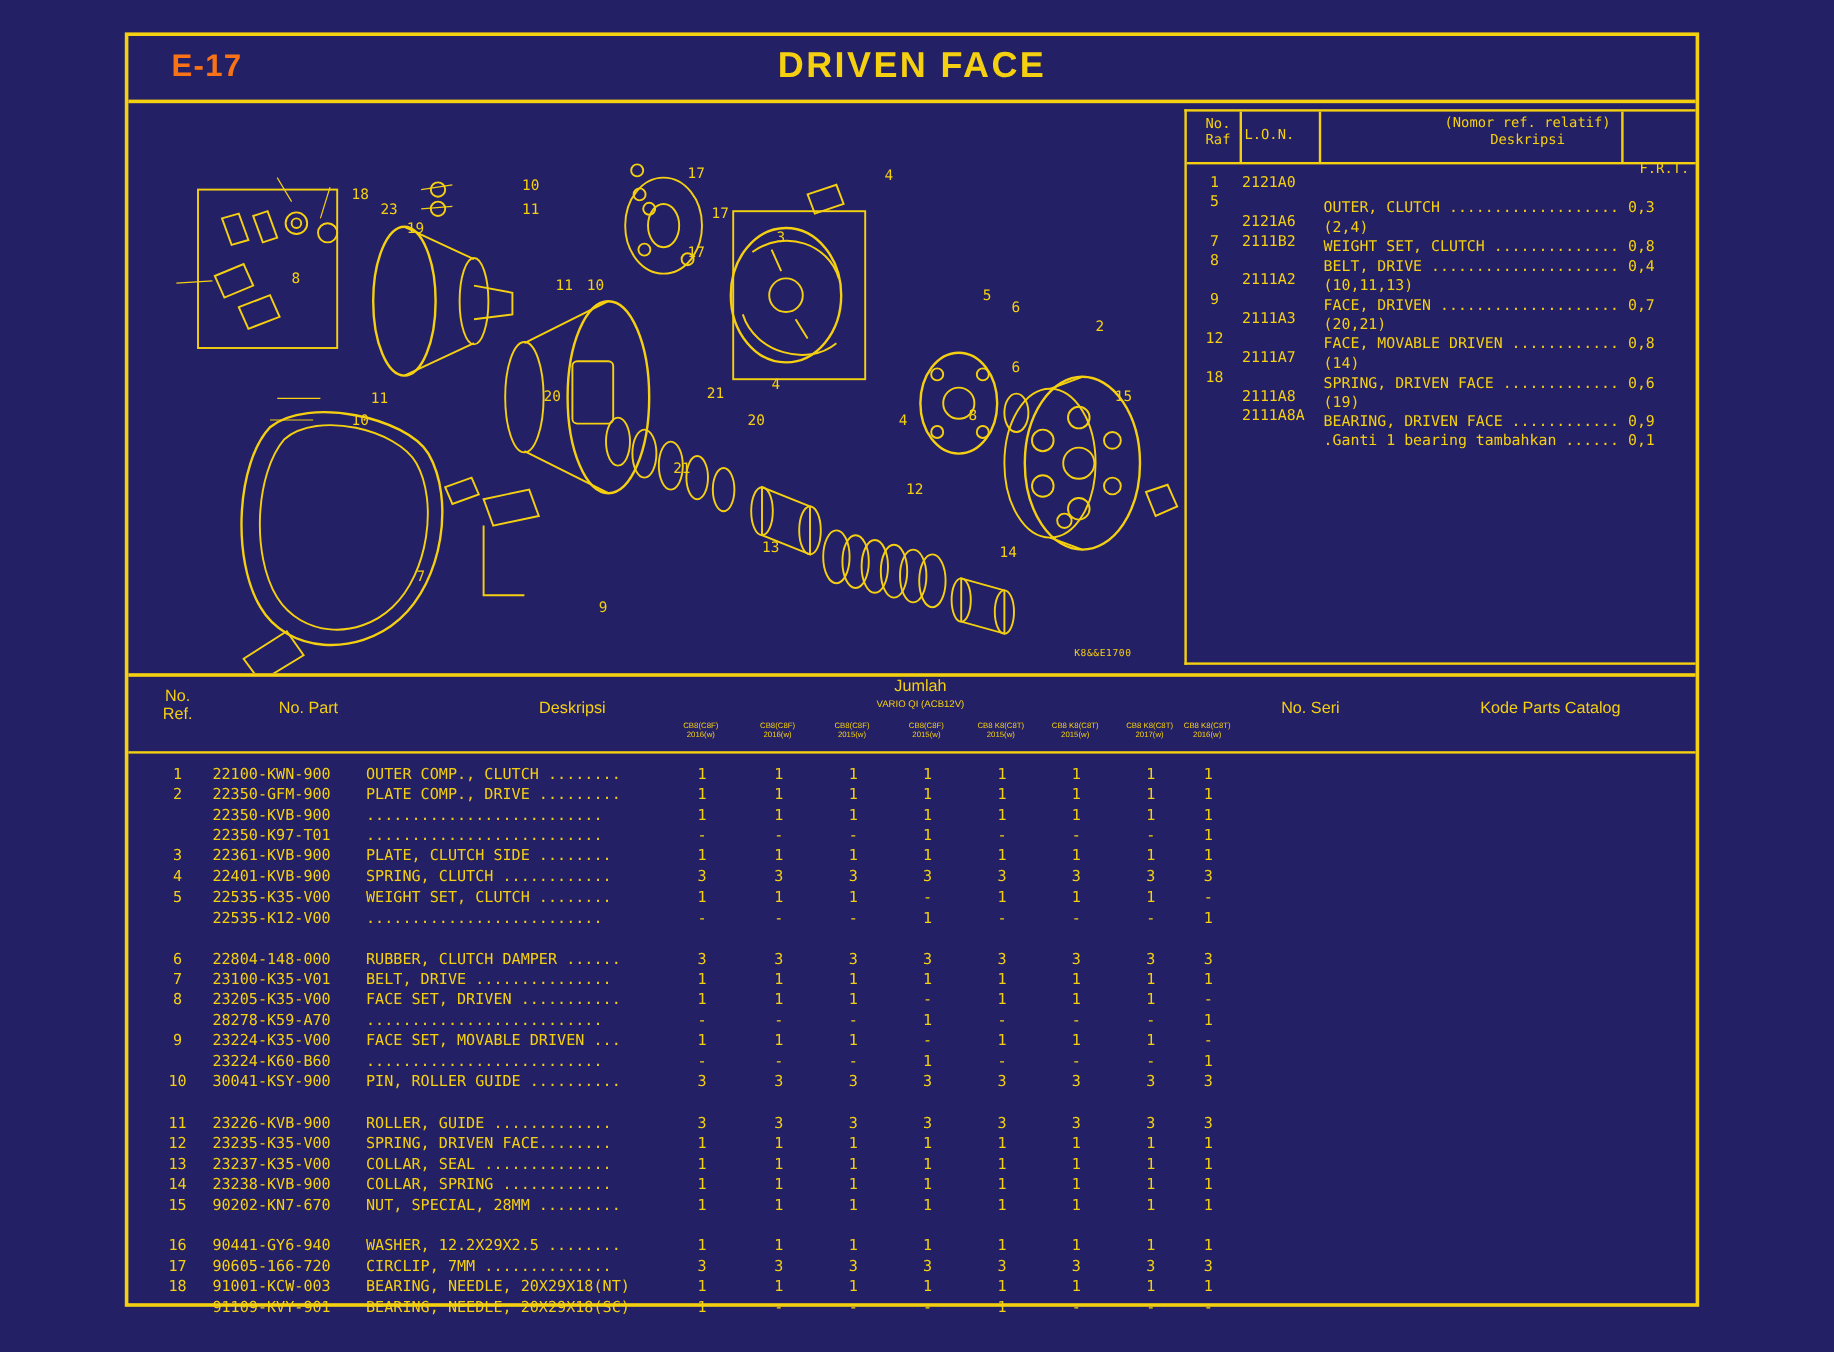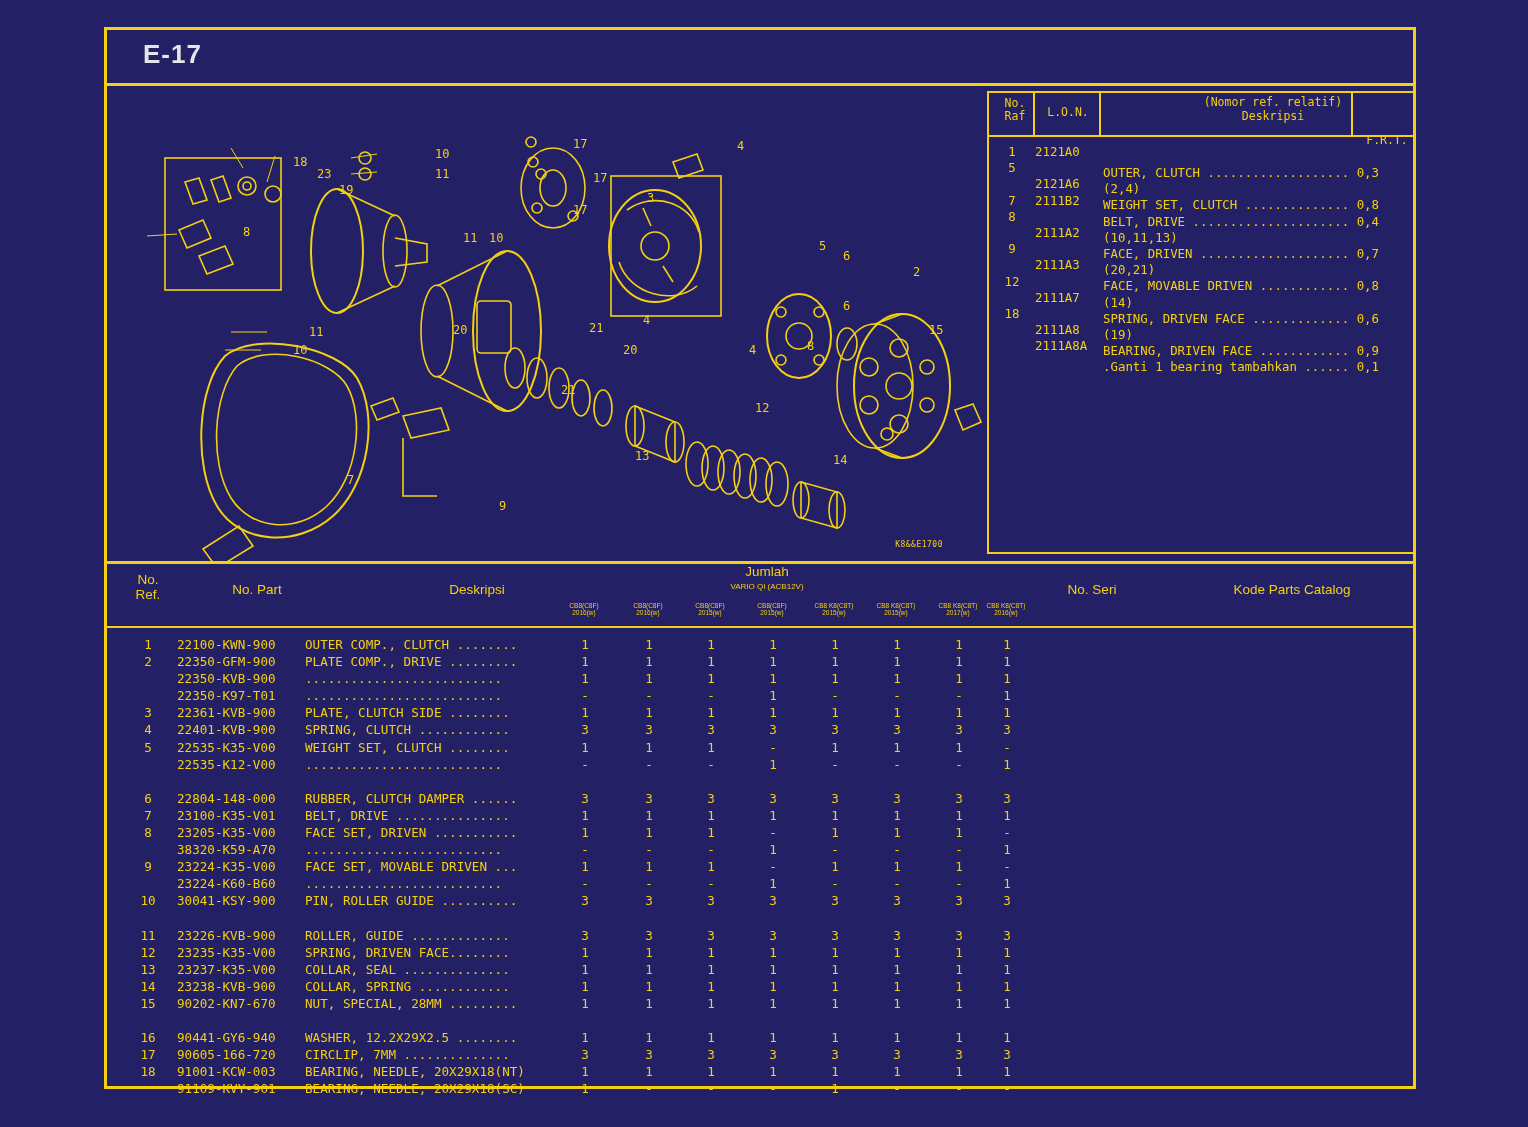--- a/index.html
+++ b/index.html
@@ -33,21 +33,21 @@
     left: 0; top: 0;
     width: 100%;
     height: 56px;
     border-bottom: 3px solid #f5d010;
     box-sizing: border-box;
   }
   .hdr-code {
     position: absolute;
     left: 36px;
     top: 9px;
-    color: #e5e5e5;
+    color: #f97316;
     font-family: "Liberation Sans", sans-serif;
     font-weight: bold;
     font-size: 26px;
     letter-spacing: 1px;
   }
   .hdr-title {
     position: absolute;
     left: 0;
     top: 8px;
     width: 100%;
@@ -85,21 +85,21 @@
     box-sizing: border-box;
   }
   .ref-head {
     position: relative;
     height: 42px;
     border-bottom: 2px solid #f5d010;
     color: #f5d010;
     font-size: 11.5px;
   }
   .ref-head .c-no   { position: absolute; left: 6px;  top: 4px;  width: 40px; text-align: center; line-height: 1.15;}
-  .ref-head .c-lon  { position: absolute; left: 48px; top: 12px; width: 62px; text-align: center;}
+  .ref-head .c-lon  { position: absolute; left: 48px; top: 12px; width: 62px; text-align: left;}
   .ref-head .c-desc { position: absolute; left: 112px; top: 2px; width: 250px; text-align: center; line-height: 1.25; padding-left: 47px;}
   .ref-head .c-frt  { position: absolute; right: 4px; top: 12px; width: 44px; text-align: center; margin-top: 28px;}
   .ref-sep-v {
     position: absolute;
     top: 0; bottom: 0;
     width: 0;
     border-left: 2px solid #f5d010;
   }
   .ref-body {
     position: relative;
@@ -162,20 +162,21 @@
   .lbl { fill: #f5d010; font-family: "DejaVu Sans Mono", monospace; font-size: 12px; }
 </style>
 </head>
 <body>
 
 <div id="page">
   <div class="sheet">
 
     <div class="hdr">
       <div class="hdr-code">E-17</div>
+      <div class="hdr-title">DRIVEN FACE</div>
     </div>
 
     <div class="upper">
 
       <div class="illus">
         <svg class="art" width="880" height="475" viewBox="0 0 880 475">
           <g stroke="#f5d010" fill="none" stroke-width="1.6">
 
             <rect x="58" y="72" width="116" height="132"></rect>
 
@@ -382,21 +383,21 @@
           <div class="row"><span class="c-ref"></span><span class="c-part">22350-KVB-900</span><span class="c-desc">..........................</span><span class="q q0">1</span><span class="q q1">1</span><span class="q q2">1</span><span class="q q3">1</span><span class="q q4">1</span><span class="q q5">1</span><span class="q q6">1</span><span class="q q7">1</span></div>
           <div class="row"><span class="c-ref"></span><span class="c-part">22350-K97-T01</span><span class="c-desc">..........................</span><span class="q q0">-</span><span class="q q1">-</span><span class="q q2">-</span><span class="q q3">1</span><span class="q q4">-</span><span class="q q5">-</span><span class="q q6">-</span><span class="q q7">1</span></div>
           <div class="row"><span class="c-ref">3</span><span class="c-part">22361-KVB-900</span><span class="c-desc">PLATE, CLUTCH SIDE ........</span><span class="q q0">1</span><span class="q q1">1</span><span class="q q2">1</span><span class="q q3">1</span><span class="q q4">1</span><span class="q q5">1</span><span class="q q6">1</span><span class="q q7">1</span></div>
           <div class="row"><span class="c-ref">4</span><span class="c-part">22401-KVB-900</span><span class="c-desc">SPRING, CLUTCH ............</span><span class="q q0">3</span><span class="q q1">3</span><span class="q q2">3</span><span class="q q3">3</span><span class="q q4">3</span><span class="q q5">3</span><span class="q q6">3</span><span class="q q7">3</span></div>
           <div class="row"><span class="c-ref">5</span><span class="c-part">22535-K35-V00</span><span class="c-desc">WEIGHT SET, CLUTCH ........</span><span class="q q0">1</span><span class="q q1">1</span><span class="q q2">1</span><span class="q q3">-</span><span class="q q4">1</span><span class="q q5">1</span><span class="q q6">1</span><span class="q q7">-</span></div>
           <div class="row"><span class="c-ref"></span><span class="c-part">22535-K12-V00</span><span class="c-desc">..........................</span><span class="q q0">-</span><span class="q q1">-</span><span class="q q2">-</span><span class="q q3">1</span><span class="q q4">-</span><span class="q q5">-</span><span class="q q6">-</span><span class="q q7">1</span></div>
           <div class="row"><span class="c-ref"></span><span class="c-part"></span><span class="c-desc"></span><span class="q q0"></span><span class="q q1"></span><span class="q q2"></span><span class="q q3"></span><span class="q q4"></span><span class="q q5"></span><span class="q q6"></span><span class="q q7"></span></div>
           <div class="row"><span class="c-ref">6</span><span class="c-part">22804-148-000</span><span class="c-desc">RUBBER, CLUTCH DAMPER ......</span><span class="q q0">3</span><span class="q q1">3</span><span class="q q2">3</span><span class="q q3">3</span><span class="q q4">3</span><span class="q q5">3</span><span class="q q6">3</span><span class="q q7">3</span></div>
           <div class="row"><span class="c-ref">7</span><span class="c-part">23100-K35-V01</span><span class="c-desc">BELT, DRIVE ...............</span><span class="q q0">1</span><span class="q q1">1</span><span class="q q2">1</span><span class="q q3">1</span><span class="q q4">1</span><span class="q q5">1</span><span class="q q6">1</span><span class="q q7">1</span></div>
           <div class="row"><span class="c-ref">8</span><span class="c-part">23205-K35-V00</span><span class="c-desc">FACE SET, DRIVEN ...........</span><span class="q q0">1</span><span class="q q1">1</span><span class="q q2">1</span><span class="q q3">-</span><span class="q q4">1</span><span class="q q5">1</span><span class="q q6">1</span><span class="q q7">-</span></div>
-          <div class="row"><span class="c-ref"></span><span class="c-part">38320-K59-A70</span><span class="c-desc">..........................</span><span class="q q0">-</span><span class="q q1">-</span><span class="q q2">-</span><span class="q q3">1</span><span class="q q4">-</span><span class="q q5">-</span><span class="q q6">-</span><span class="q q7">1</span></div>
+          <div class="row"><span class="c-ref"></span><span class="c-part">28278-K59-A70</span><span class="c-desc">..........................</span><span class="q q0">-</span><span class="q q1">-</span><span class="q q2">-</span><span class="q q3">1</span><span class="q q4">-</span><span class="q q5">-</span><span class="q q6">-</span><span class="q q7">1</span></div>
           <div class="row"><span class="c-ref">9</span><span class="c-part">23224-K35-V00</span><span class="c-desc">FACE SET, MOVABLE DRIVEN ...</span><span class="q q0">1</span><span class="q q1">1</span><span class="q q2">1</span><span class="q q3">-</span><span class="q q4">1</span><span class="q q5">1</span><span class="q q6">1</span><span class="q q7">-</span></div>
           <div class="row"><span class="c-ref"></span><span class="c-part">23224-K60-B60</span><span class="c-desc">..........................</span><span class="q q0">-</span><span class="q q1">-</span><span class="q q2">-</span><span class="q q3">1</span><span class="q q4">-</span><span class="q q5">-</span><span class="q q6">-</span><span class="q q7">1</span></div>
           <div class="row"><span class="c-ref">10</span><span class="c-part">30041-KSY-900</span><span class="c-desc">PIN, ROLLER GUIDE ..........</span><span class="q q0">3</span><span class="q q1">3</span><span class="q q2">3</span><span class="q q3">3</span><span class="q q4">3</span><span class="q q5">3</span><span class="q q6">3</span><span class="q q7">3</span></div>
           <div class="row"><span class="c-ref"></span><span class="c-part"></span><span class="c-desc"></span><span class="q q0"></span><span class="q q1"></span><span class="q q2"></span><span class="q q3"></span><span class="q q4"></span><span class="q q5"></span><span class="q q6"></span><span class="q q7"></span></div>
           <div class="row"><span class="c-ref">11</span><span class="c-part">23226-KVB-900</span><span class="c-desc">ROLLER, GUIDE .............</span><span class="q q0">3</span><span class="q q1">3</span><span class="q q2">3</span><span class="q q3">3</span><span class="q q4">3</span><span class="q q5">3</span><span class="q q6">3</span><span class="q q7">3</span></div>
           <div class="row"><span class="c-ref">12</span><span class="c-part">23235-K35-V00</span><span class="c-desc">SPRING, DRIVEN FACE........</span><span class="q q0">1</span><span class="q q1">1</span><span class="q q2">1</span><span class="q q3">1</span><span class="q q4">1</span><span class="q q5">1</span><span class="q q6">1</span><span class="q q7">1</span></div>
           <div class="row"><span class="c-ref">13</span><span class="c-part">23237-K35-V00</span><span class="c-desc">COLLAR, SEAL ..............</span><span class="q q0">1</span><span class="q q1">1</span><span class="q q2">1</span><span class="q q3">1</span><span class="q q4">1</span><span class="q q5">1</span><span class="q q6">1</span><span class="q q7">1</span></div>
           <div class="row"><span class="c-ref">14</span><span class="c-part">23238-KVB-900</span><span class="c-desc">COLLAR, SPRING ............</span><span class="q q0">1</span><span class="q q1">1</span><span class="q q2">1</span><span class="q q3">1</span><span class="q q4">1</span><span class="q q5">1</span><span class="q q6">1</span><span class="q q7">1</span></div>
           <div class="row"><span class="c-ref">15</span><span class="c-part">90202-KN7-670</span><span class="c-desc">NUT, SPECIAL, 28MM .........</span><span class="q q0">1</span><span class="q q1">1</span><span class="q q2">1</span><span class="q q3">1</span><span class="q q4">1</span><span class="q q5">1</span><span class="q q6">1</span><span class="q q7">1</span></div>
           <div class="row"><span class="c-ref"></span><span class="c-part"></span><span class="c-desc"></span><span class="q q0"></span><span class="q q1"></span><span class="q q2"></span><span class="q q3"></span><span class="q q4"></span><span class="q q5"></span><span class="q q6"></span><span class="q q7"></span></div>

